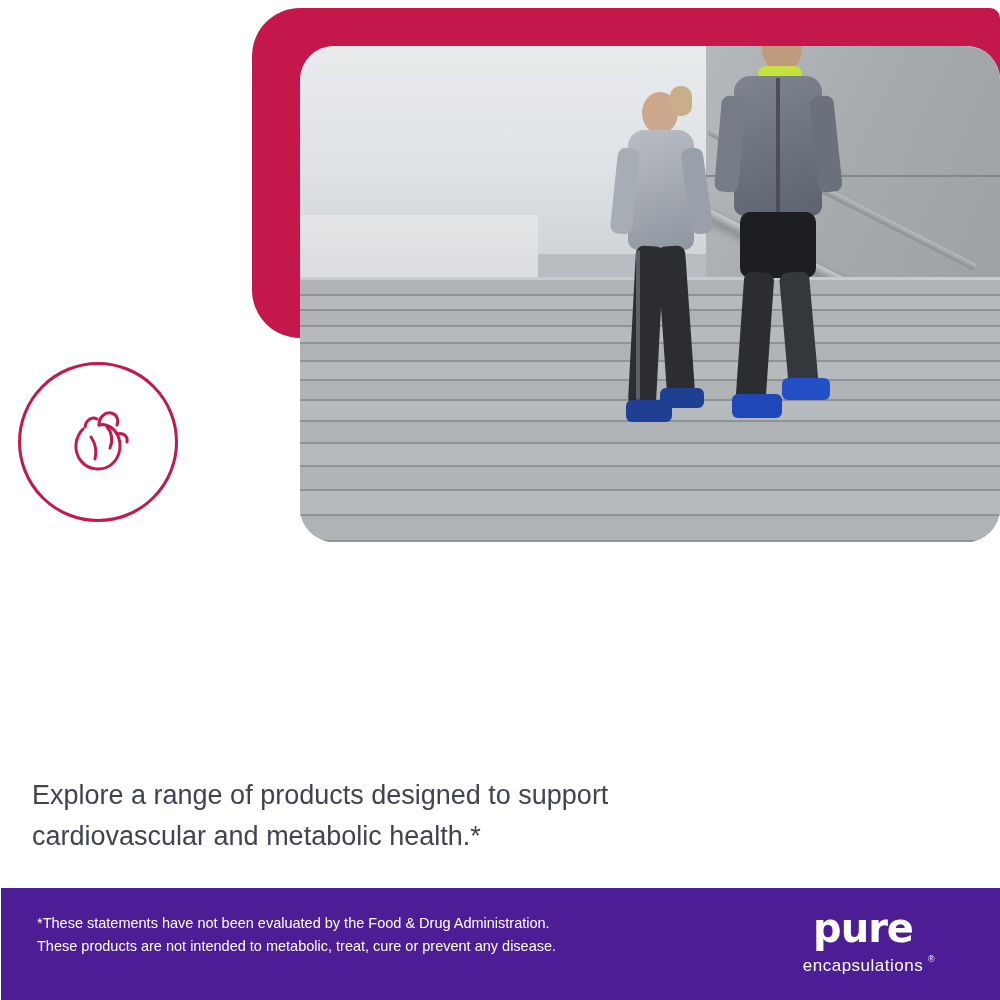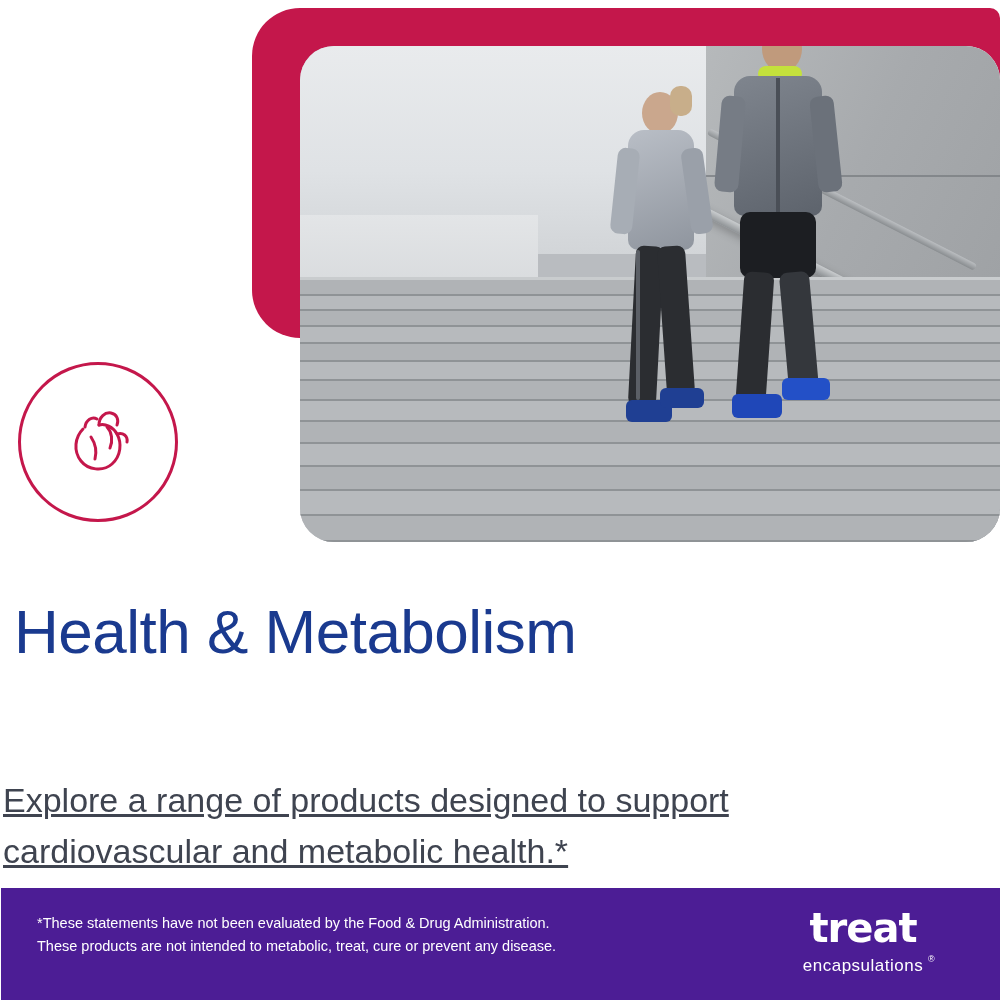--- a/index.html
+++ b/index.html
@@ -168,28 +168,27 @@
     top: 592px;
     width: 960px;
     color: #1a3a8f;
     font-size: 62px;
     line-height: 1.28;
     font-weight: 400;
     letter-spacing: -0.5px;
   }
   .subhead {
     position: absolute;
-    left: 3px;
+    left: 32px;
     top: 775px;
     width: 860px;
     color: #3f4450;
-    font-size: 34px;
+    font-size: 27px;
     line-height: 1.5;
     font-weight: 400;
-    text-decoration: underline;
   }
 
   
   .footer {
     position: absolute;
     left: 1px;
     bottom: 0;
     width: 1000px;
     height: 112px;
     background: #4c1d95;
@@ -302,33 +301,32 @@
         <path d="M30 28 C31 21 37 17 42 20"></path>
         <path d="M52 28 C57 33 58 42 55 49"></path>
         <path d="M36 38 C40 44 42 52 40 60"></path>
         <path d="M62 35 C68 33 73 37 72 43"></path>
       </g>
     </svg>
   </div>
 </div>
 
 <div class="headline">
-  <div>Health &amp; Metabolism</div>
 </div>
 
 <div class="subhead">
   <div>Explore a range of products designed to support</div>
   <div>cardiovascular and metabolic health.*</div>
 </div>
 
 <div class="footer">
   <div class="disclaimer">
     <div>*These statements have not been evaluated by the Food &amp; Drug Administration.</div>
     <div>These products are not intended to metabolic, treat, cure or prevent any disease.</div>
   </div>
   <div class="brand">
-    <div class="brand-name">treat</div>
+    <div class="brand-name">pure</div>
     <div class="brand-sub">
       <span>encapsulations</span>
       <span class="reg">®</span>
     </div>
   </div>
 </div>
 
 </body></html>

